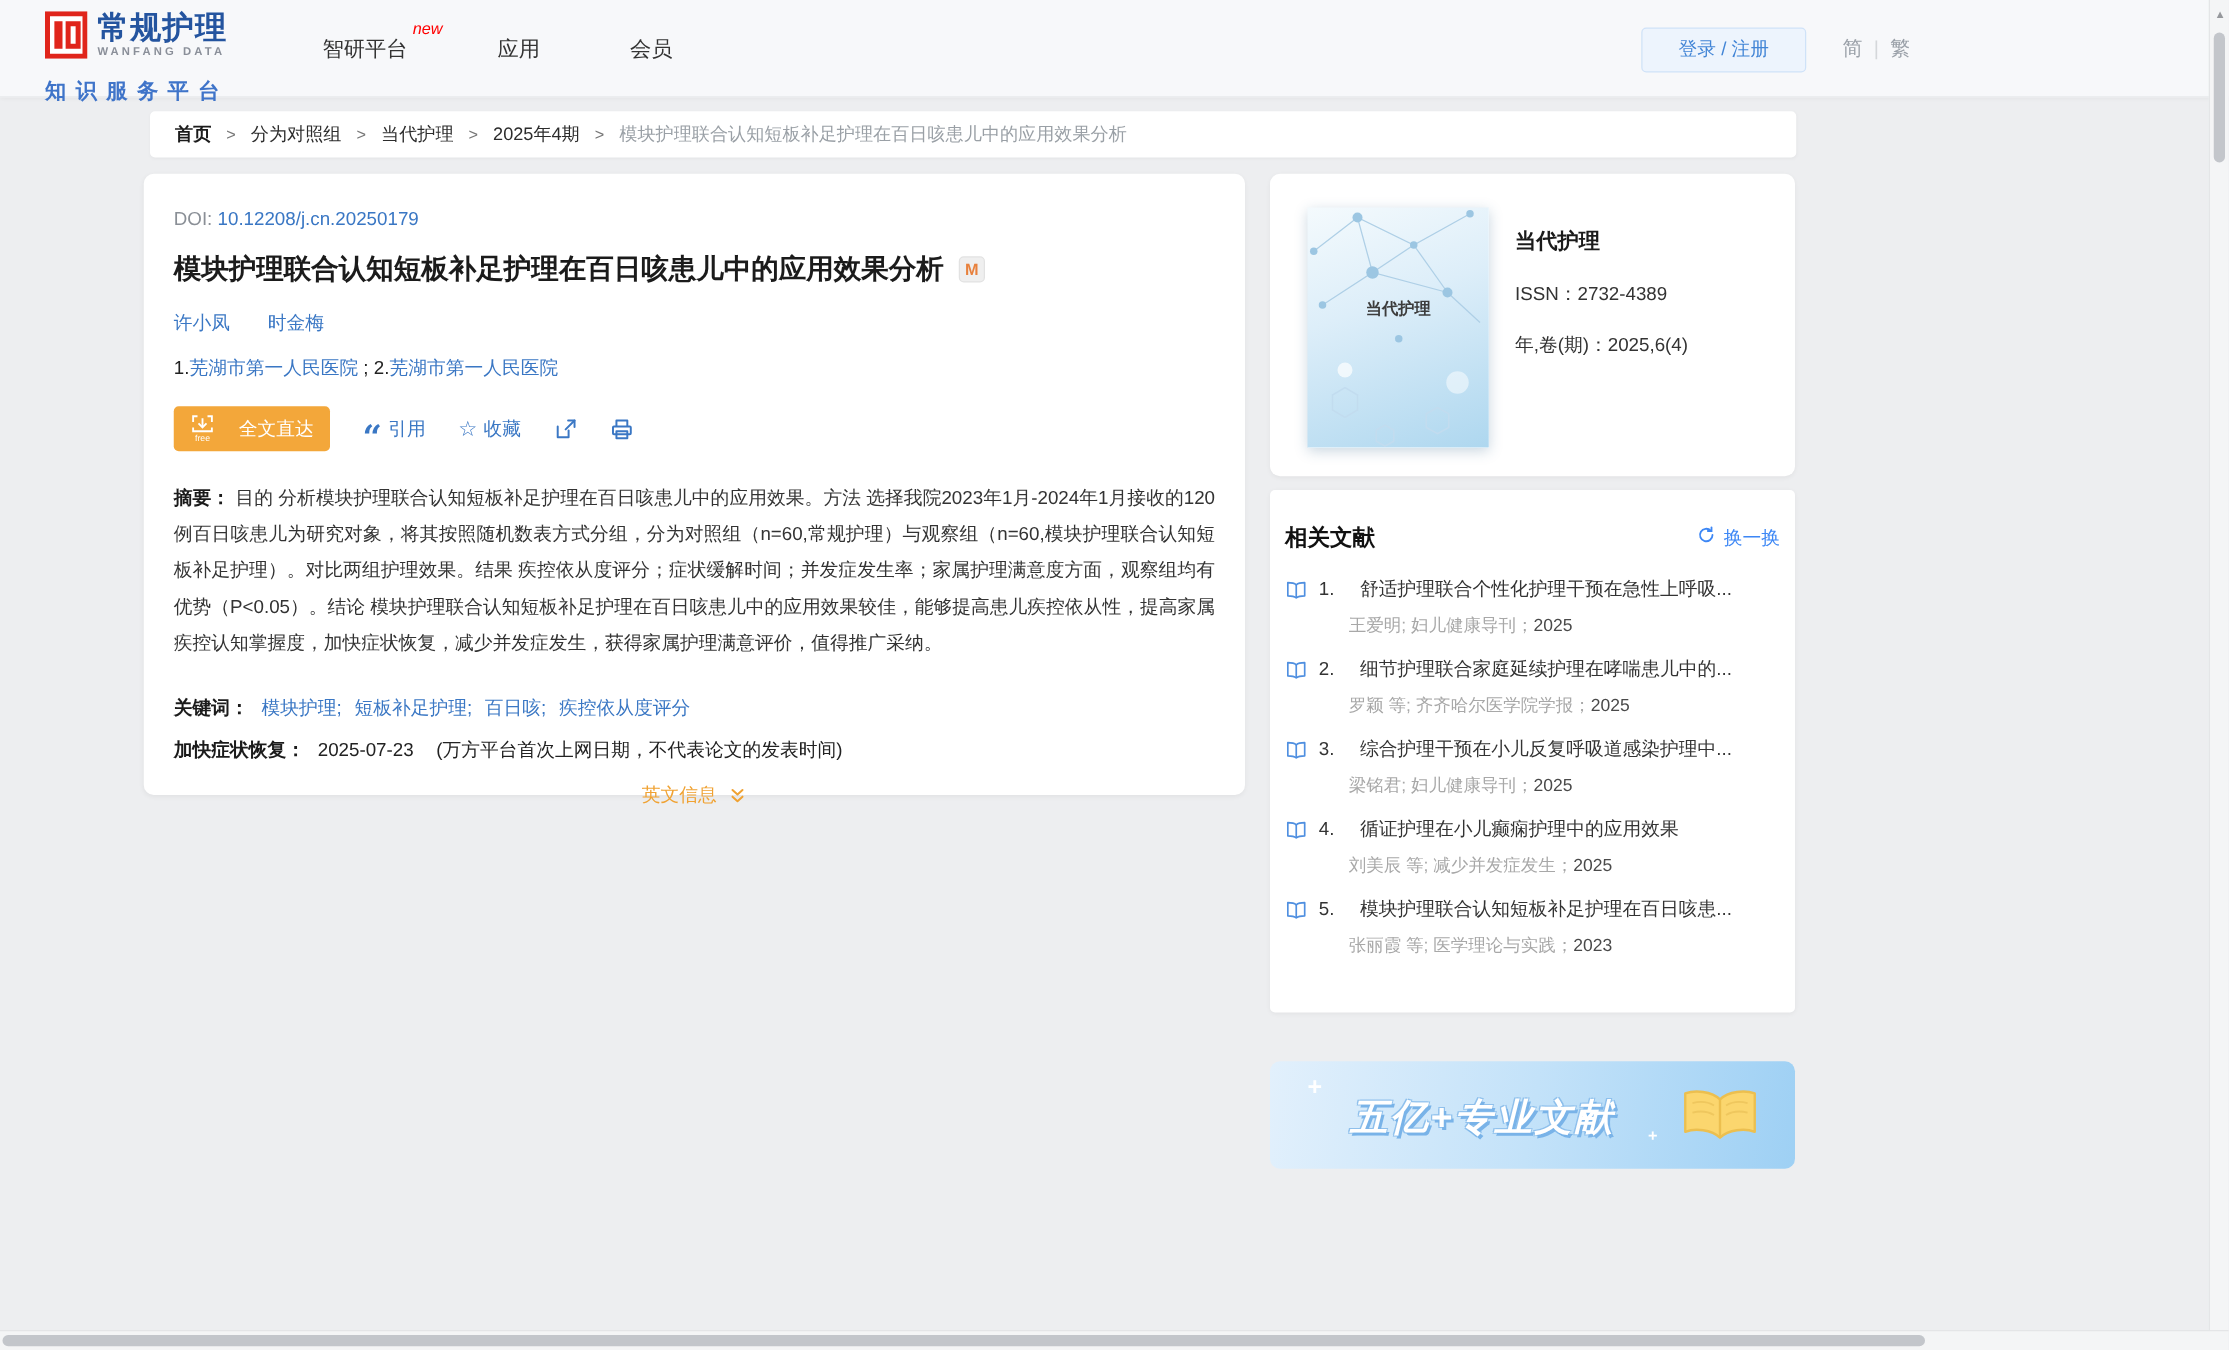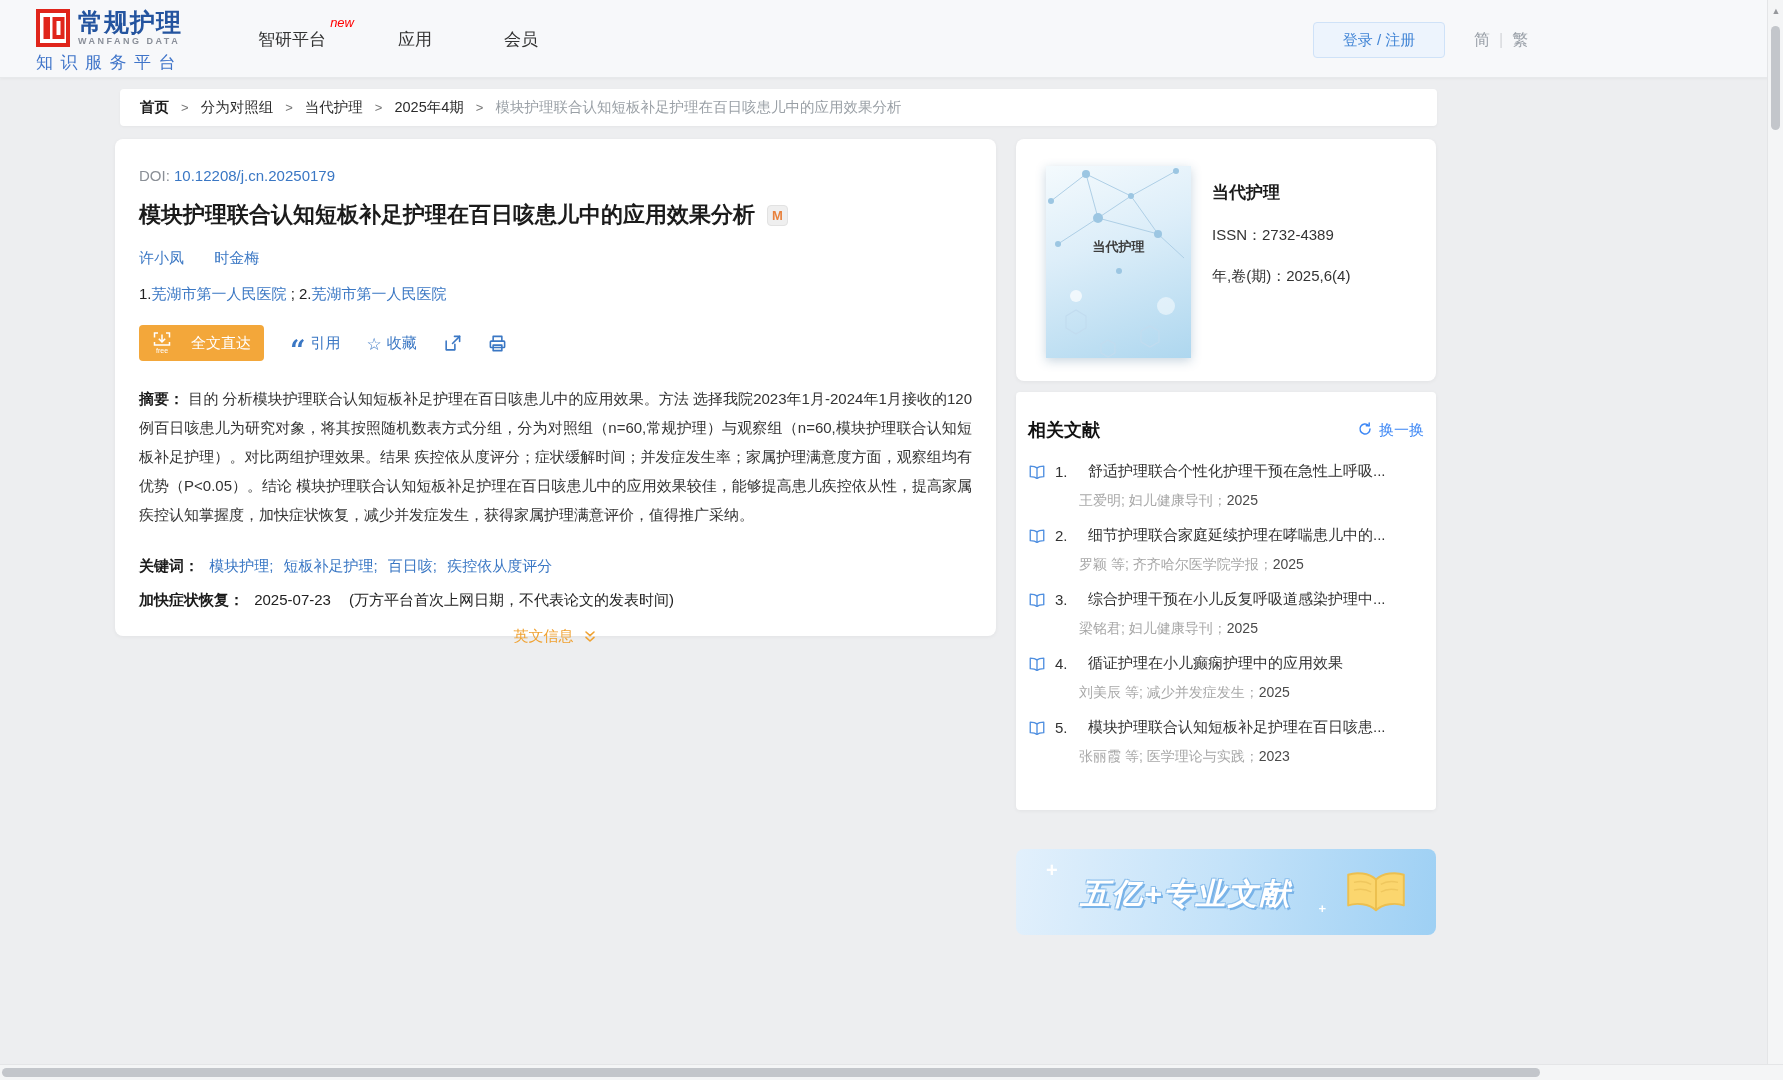--- a/index.html
+++ b/index.html
@@ -16,21 +16,21 @@
   .header {
     position:absolute; top:0; left:0; width:1783px; height:78px;
     background:#f7f8fa; border-bottom:1px solid #e7e9eb;
     box-shadow:0 1px 3px rgba(0,0,0,.04);
   }
   .logo { position:absolute; left:36px; top:9px; cursor:pointer; }
   .logo-top { display:flex; align-items:flex-start; gap:8px; }
   .logo-icon svg { display:block; }
   .logo-name { font-size:25px; font-weight:bold; color:#24549f; line-height:26px; letter-spacing:1px; }
   .logo-en { font-size:9px; color:#8a8f99; letter-spacing:2.5px; font-weight:bold; margin-top:1px; }
-  .logo-tagline { font-size:17px; color:#3f74c9; letter-spacing:7.5px; margin-top:4px; font-weight:normal; }
+  .logo-tagline { font-size:17px; color:#3f74c9; letter-spacing:7.5px; margin-top:14px; font-weight:bold; }
 
   .main-nav { position:absolute; left:258px; top:0; height:78px; display:flex; align-items:center; gap:72px; }
   .nav-item { font-size:17px; color:#333; position:relative; cursor:pointer; }
   .nav-badge { position:absolute; top:-13px; right:-28px; color:#f00; font-size:13px; font-style:italic; }
 
   .search-box { position:absolute; left:558px; top:16px; display:flex; }
   .search-input {
     width:302px; height:46px; border:1px solid #d8d8d8; border-right:none;
     border-radius:4px 0 0 4px; background:#fff; font-size:15px; padding:0 12px; outline:none;
   }

